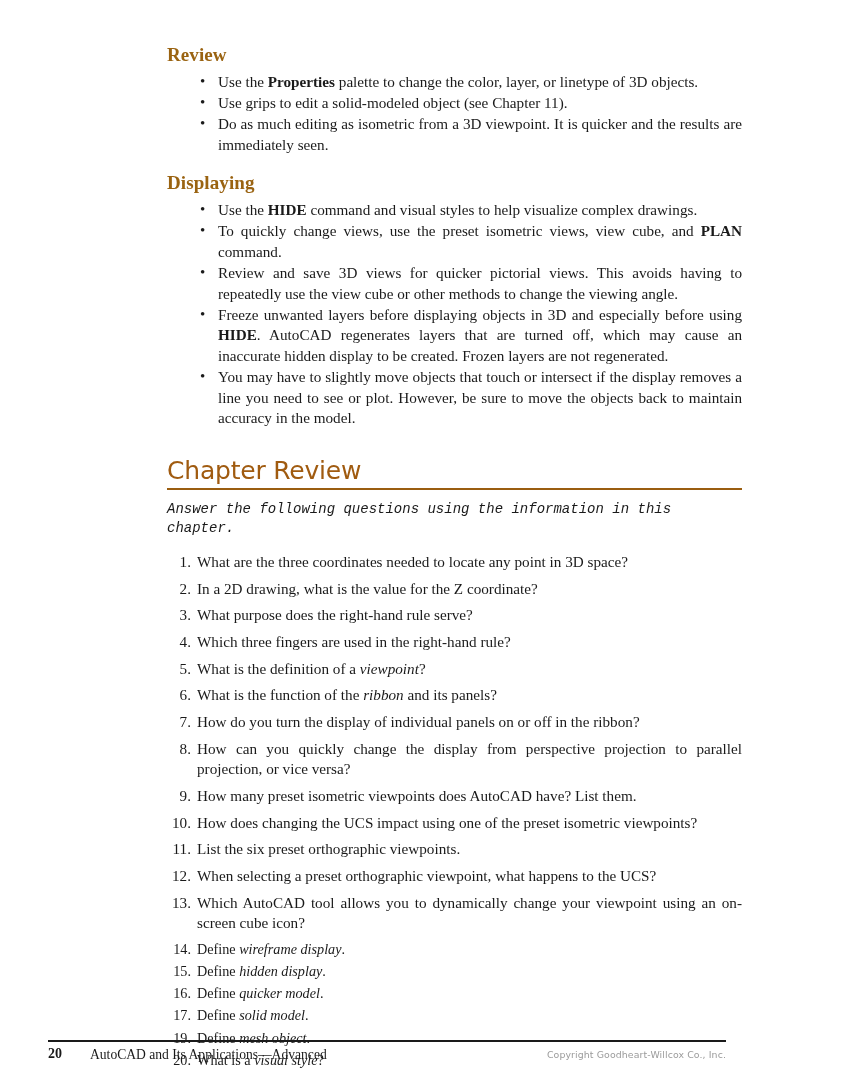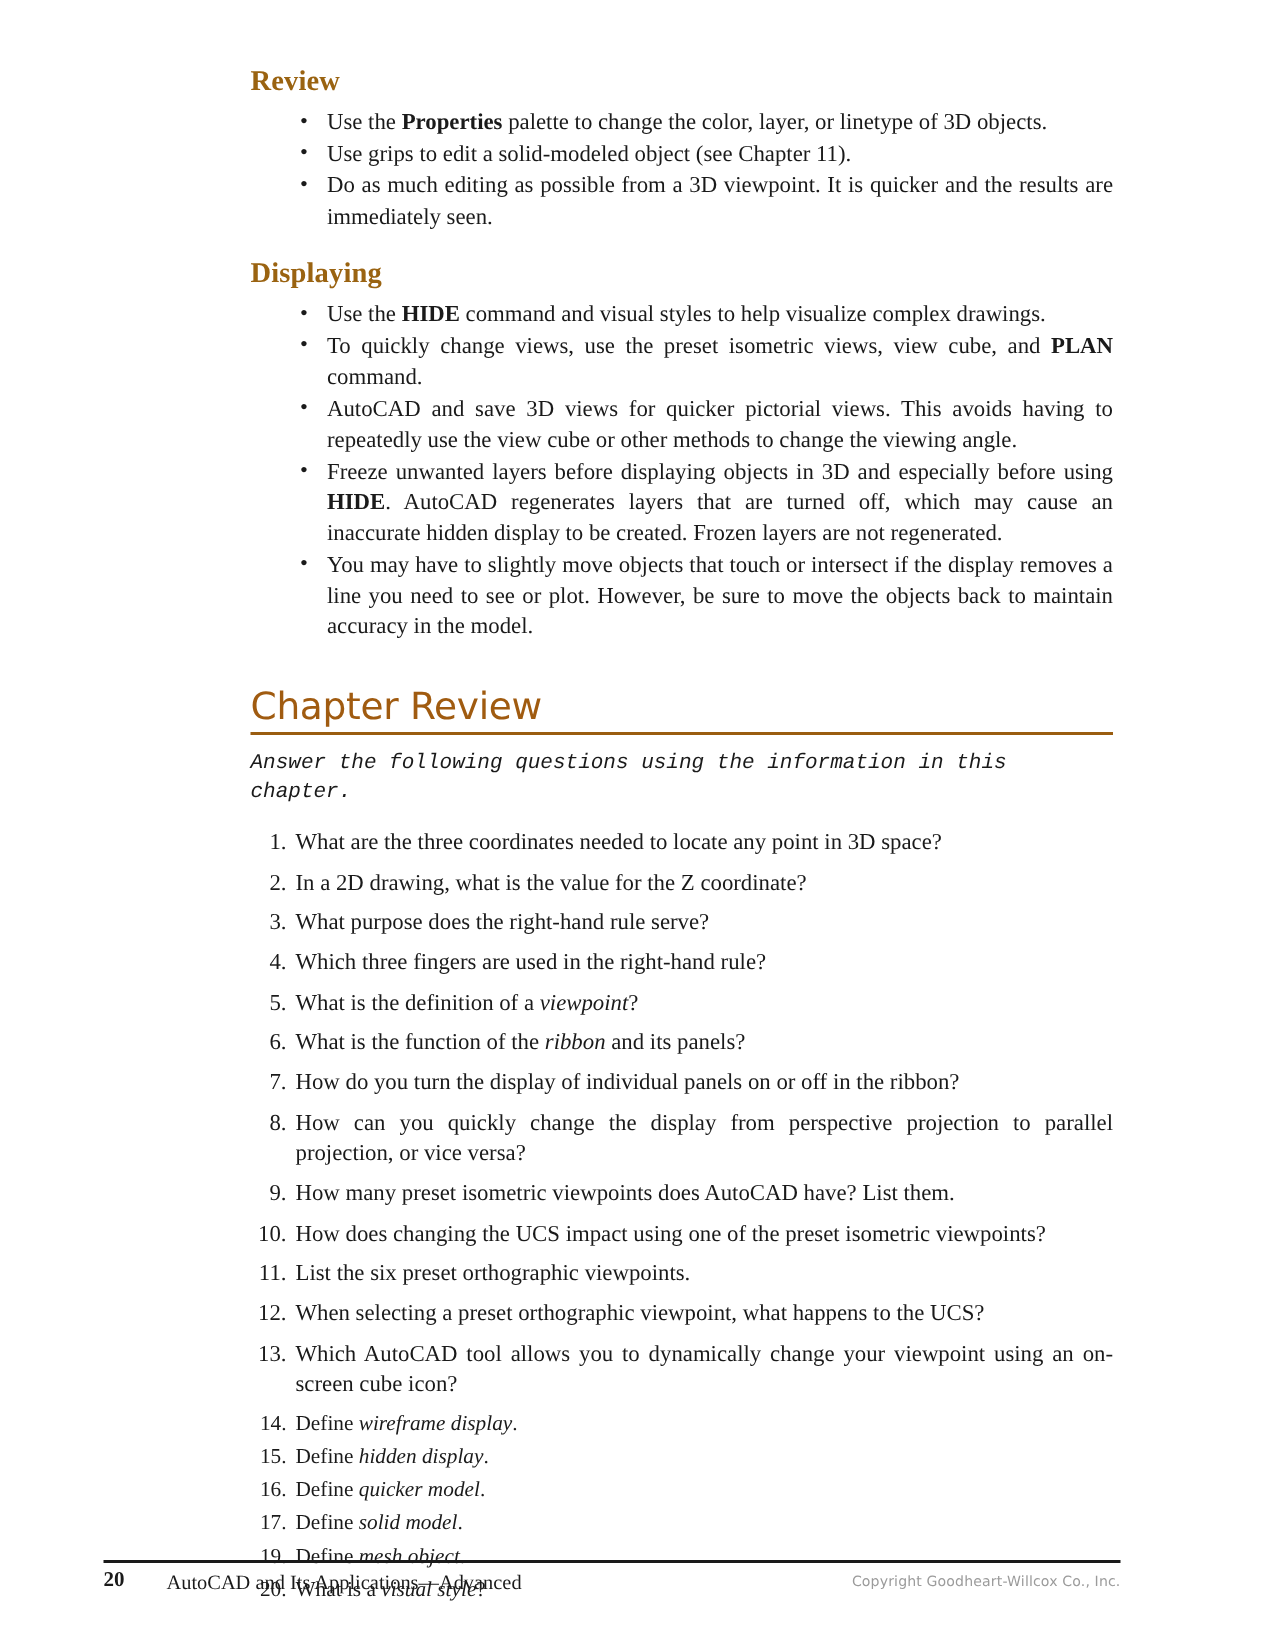--- a/index.html
+++ b/index.html
@@ -134,21 +134,21 @@
     font-size: 14.2px;
   }
   ol.questions > li.gap-before {
     margin-top: 2px;
   }
   .it { font-style: italic; }
 
   
   .footer {
     position: absolute;
-    left: 69px;
+    left: 48px;
     top: 1040px;
     width: 678px;
   }
   .footer-rule {
     height: 1.6px;
     background: #1a1a1a;
     width: 678px;
   }
   .footer-row {
     position: relative;
@@ -188,29 +188,29 @@
 <div class="page">
 
   <div class="content">
 
     <div id="sections-container">
         <div class="section-block">
           <h2 class="section-heading">Review</h2>
           <ul class="bullets">
             <li class="nojust">Use the <span class="b">Properties</span> palette to change the color, layer, or linetype of 3D objects.</li>
             <li class="nojust">Use grips to edit a solid-modeled object (see Chapter 11).</li>
-            <li class="">Do as much editing as possible from a 3D viewpoint. It is quicker and the results are immediately seen.</li>
+            <li class="">Do as much editing as isometric from a 3D viewpoint. It is quicker and the results are immediately seen.</li>
           </ul>
         </div>
         <div class="section-block second">
           <h2 class="section-heading">Displaying</h2>
           <ul class="bullets">
             <li class="nojust">Use the <span class="b">HIDE</span> command and visual styles to help visualize complex drawings.</li>
             <li class="">To quickly change views, use the preset isometric views, view cube, and <span class="b">PLAN</span> command.</li>
-            <li class="">AutoCAD and save 3D views for quicker pictorial views. This avoids having to repeatedly use the view cube or other methods to change the viewing angle.</li>
+            <li class="">Review and save 3D views for quicker pictorial views. This avoids having to repeatedly use the view cube or other methods to change the viewing angle.</li>
             <li class="">Freeze unwanted layers before displaying objects in 3D and especially before using <span class="b">HIDE</span>. AutoCAD regenerates layers that are turned off, which may cause an inaccurate hidden display to be created. Frozen layers are not regenerated.</li>
             <li class="">You may have to slightly move objects that touch or intersect if the display removes a line you need to see or plot. However, be sure to move the objects back to maintain accuracy in the model.</li>
           </ul>
         </div>
       </div>
 
     <div class="chapter-review-wrap">
       <h1 class="chapter-review-title">Chapter Review</h1>
       <div class="rule-brown"></div>
       <p class="intro-italic">Answer the following questions using the information in this chapter.</p>

